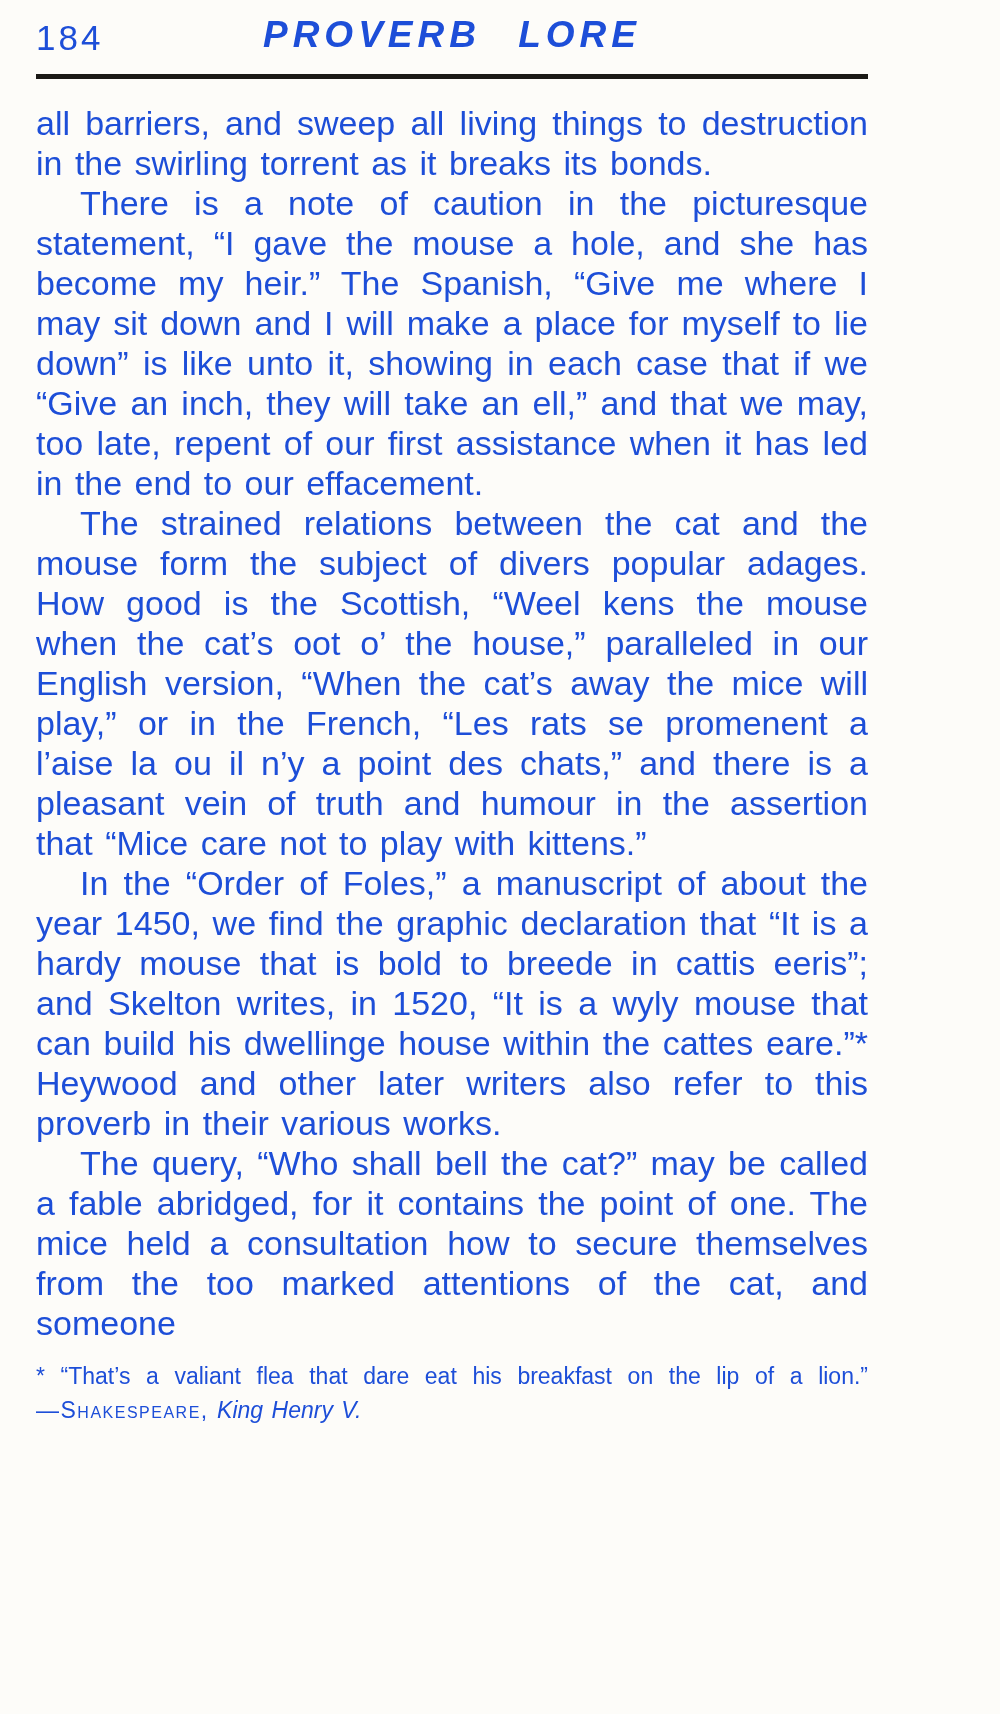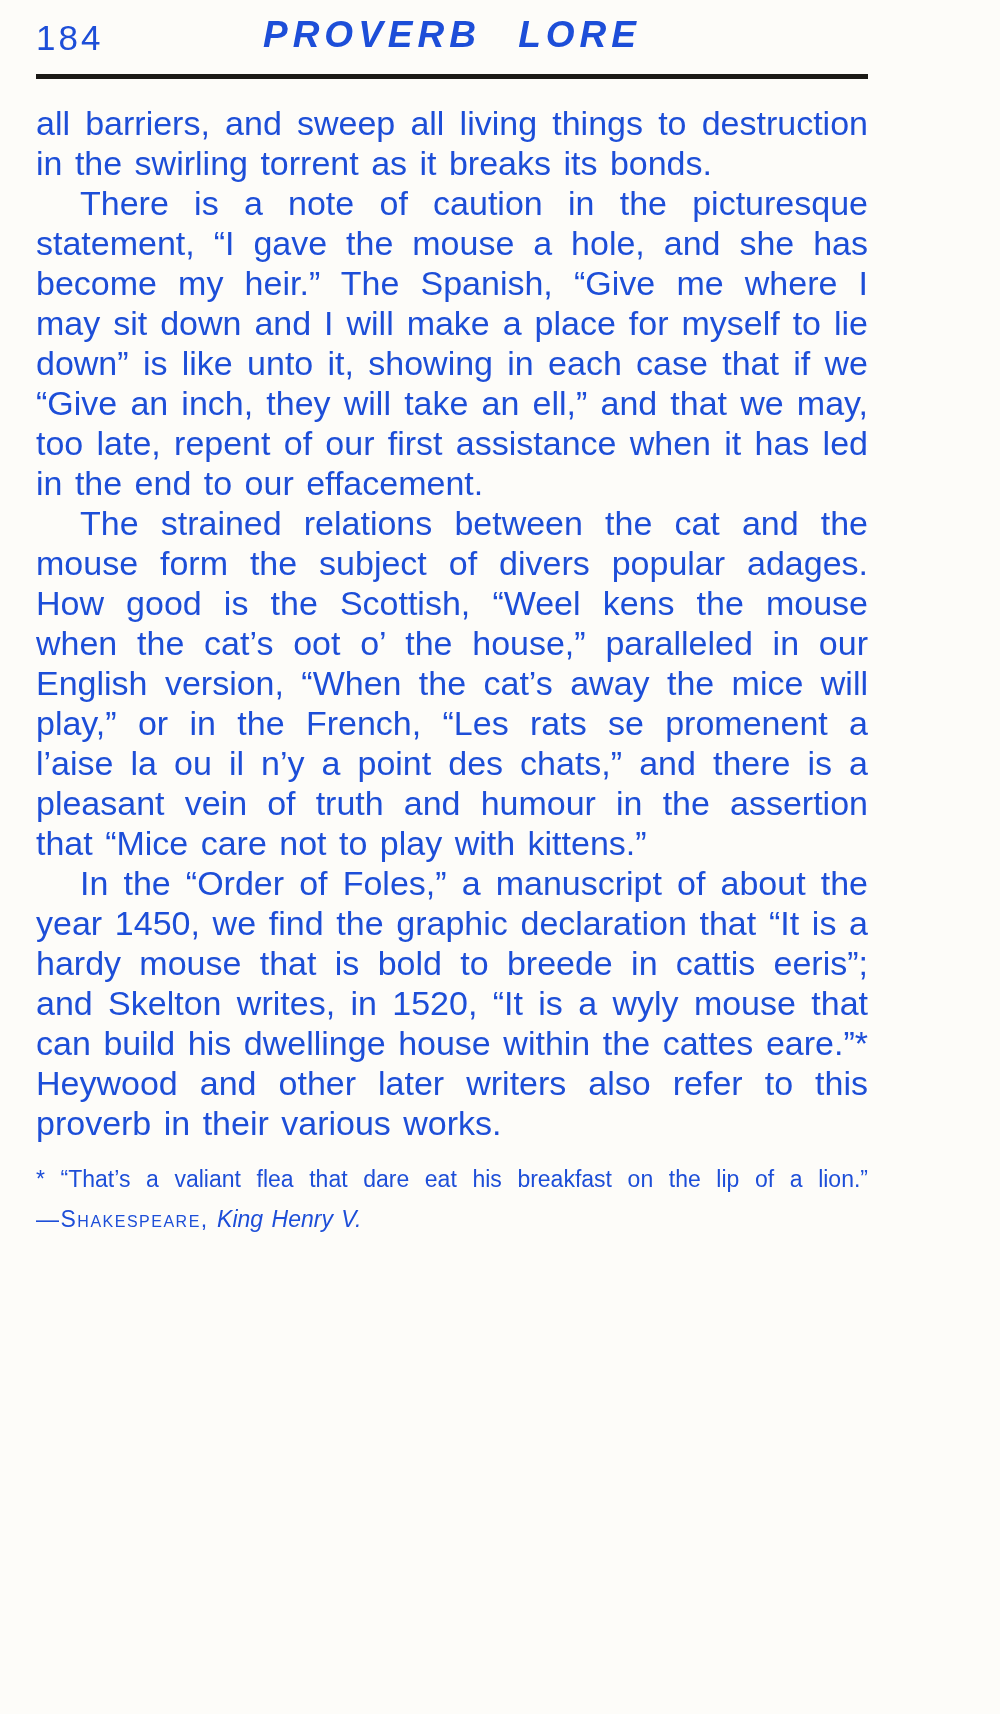--- a/index.html
+++ b/index.html
@@ -59,21 +59,21 @@
     text-align: justify;
     word-spacing: 3px;
   }
   p.para { margin: 0; }
   p.para.indent { text-indent: 44px; }
 
   
   .footnote {
     margin-top: 16px;
     font-size: 23px;
-    line-height: 40px;
+    line-height: 34px;
     word-spacing: 2px;
   }
   .fn-line1 {
     margin: 0;
     text-align: justify;
     text-align-last: justify;
   }
   .fn-line2 { margin: 0; }
   .smallcaps {
     font-variant: small-caps;
@@ -93,20 +93,21 @@
       <h1 class="page-title">PROVERB LORE</h1>
     </header>
 
     <div class="header-rule"></div>
 
     <main class="body-text">
       <p class="para">all barriers, and sweep all living things to destruction in the swirling torrent as it breaks its bonds.</p>
       <p class="para indent">There is a note of caution in the picturesque statement, “I gave the mouse a hole, and she has become my heir.”  The Spanish, “Give me where I may sit down and I will make a place for myself to lie down” is like unto it, showing in each case that if we “Give an inch, they will take an ell,” and that we may, too late, repent of our first assistance when it has led in the end to our effacement.</p>
       <p class="para indent">The strained relations between the cat and the mouse form the subject of divers popular adages. How good is the Scottish, “Weel kens the mouse when the cat’s oot o’ the house,” paralleled in our English version, “When the cat’s away the mice will play,” or in the French, “Les rats se promenent a l’aise la ou il n’y a point des chats,” and there is a pleasant vein of truth and humour in the assertion that “Mice care not to play with kittens.”</p>
       <p class="para indent">In the “Order of Foles,” a manuscript of about the year 1450, we find the graphic declaration that “It is a hardy mouse that is bold to breede in cattis eeris”; and Skelton writes, in 1520, “It is a wyly mouse that can build his dwellinge house within the cattes eare.”* Heywood and other later writers also refer to this proverb in their various works.</p>
+      <p class="para indent">The query, “Who shall bell the cat?” may be called a fable abridged, for it contains the point of one.  The mice held a consultation how to secure themselves from the too marked attentions of the cat, and someone</p>
     </main>
 
     <footer class="footnote">
       <p class="fn-line1">* “That’s a valiant flea that dare eat his breakfast on the lip of a lion.”</p>
       <p class="fn-line2">
         <span class="smallcaps">—Shakespeare,</span>
         <span class="italic">King Henry V.</span>
       </p>
     </footer>
 

